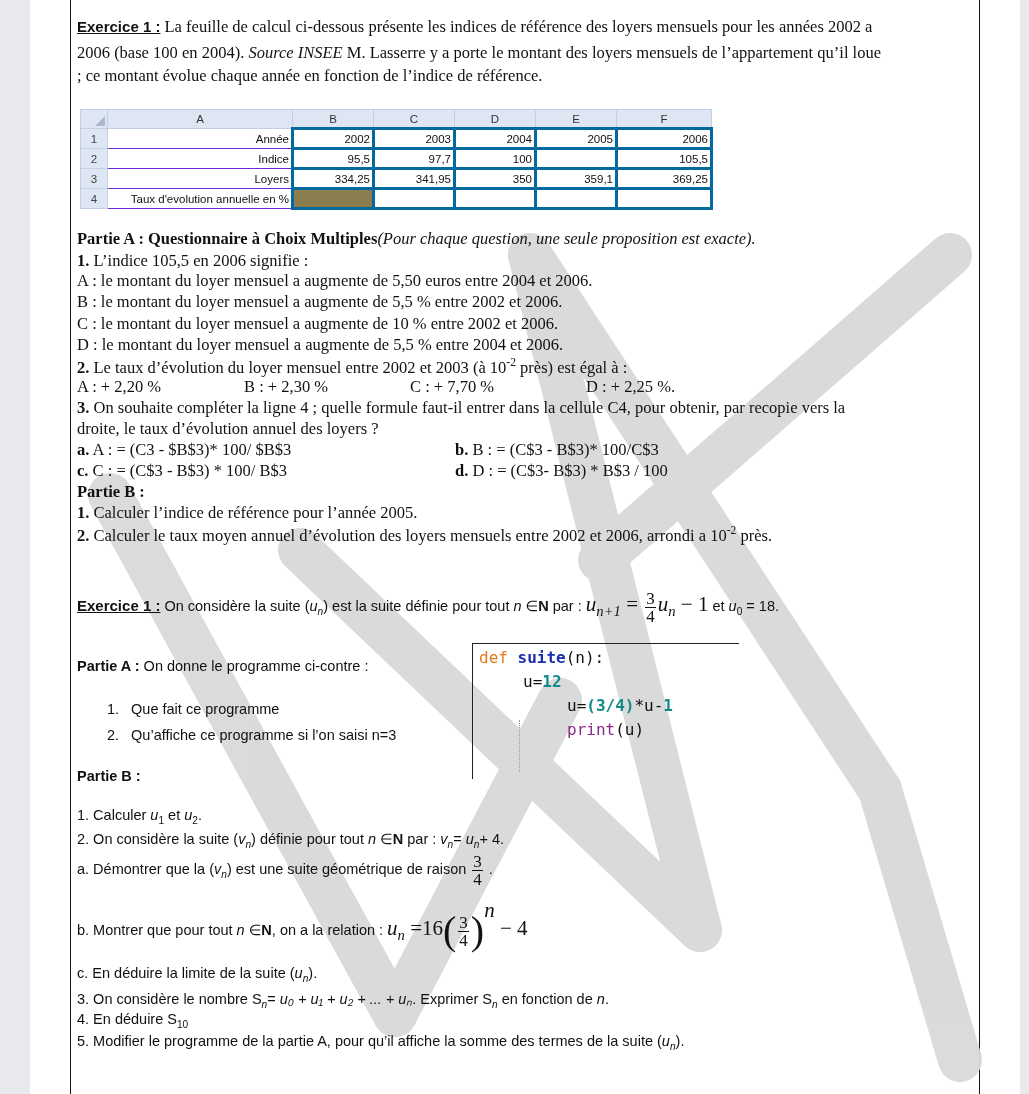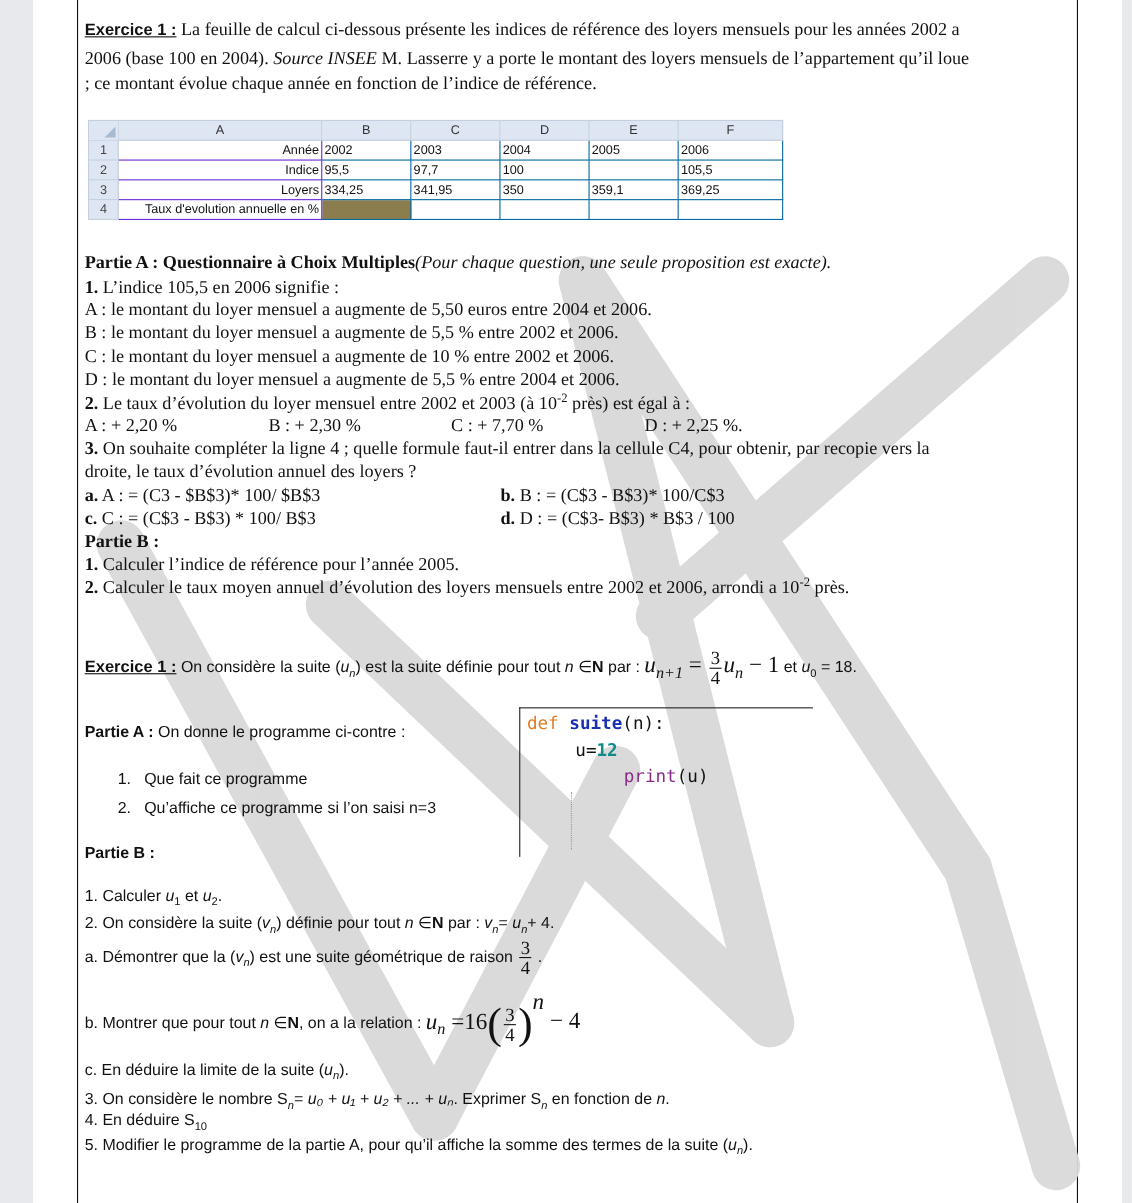--- a/index.html
+++ b/index.html
@@ -23,21 +23,21 @@
   .serif { font-family: "Liberation Serif", serif; font-size: 16.5px; }
   .sans { font-family: "Liberation Sans", sans-serif; font-size: 14.5px; }
   .abs { position: absolute; white-space: nowrap; }
   .ex-title { font-family: "Liberation Sans", sans-serif; font-weight: bold; text-decoration: underline; font-size: 15px; }
 
   
   .sheet { position: absolute; left: 3px; top: 109px; border-collapse: collapse; font-family: "Liberation Sans", sans-serif; font-size: 11.5px; }
   .sheet td, .sheet th { height: 17px; padding: 0 2px; }
   .sheet th { background: #dde6f2; color: #333; font-weight: normal; border: 1px solid #c3cfdf; text-align: center; }
   .sheet td.rh { background: #dde6f2; color: #444; text-align: center; width: 18px; border: 1px solid #c3cfdf; }
-  .sheet td.cell { border: 1px solid #0369a1; text-align: left; margin-left: 20px; }
+  .sheet td.cell { border: 3px solid #0369a1; text-align: right; margin-left: 20px; }
   .sheet td.cellA { border: 1px solid #6d28d9; text-align: right; }
   .sheet td.fill { background: #8c7d4f; }
   .corner { background: #dde6f2; position: relative; }
   .corner::after { content: ""; position: absolute; right: 2px; bottom: 2px; border-left: 10px solid transparent; border-bottom: 10px solid #a9b9cf; }
 
   
   .code {
     position: absolute; left: 395px; top: 643px; width: 260px; height: 133px;
     border-top: 1.5px solid #222; border-left: 1.5px solid #222; background: rgba(255,255,255,0.0);
     font-family: "DejaVu Sans Mono", monospace; font-size: 16px; line-height: 24px; padding: 2px 0 0 6px;
@@ -180,20 +180,21 @@
     <span>1.</span><span style="display:inline-block;width:12px"></span><span>Que fait ce programme</span>
   </div>
   <div class="abs sans" style="left:30px; top:727px;">
     <span>2.</span><span style="display:inline-block;width:12px"></span><span>Qu’affiche ce programme si l’on saisi n=3</span>
   </div>
 
   <div class="code">
     <div class="guide"></div>
     <div><span class="kw-orange">def</span> <span class="fn-blue">suite</span><span>(n):</span></div>
     <div class="indent1"><span>u=</span><span class="num-teal">12</span></div>
+    <div class="indent2"><span>u=</span><span class="num-teal">(3/4)</span><span>*u-</span><span class="num-teal">1</span></div>
     <div class="indent2"><span class="purple">print</span><span>(u)</span></div>
   </div>
 
   <div class="abs sans" style="left:0; top:768px; font-weight:bold;">Partie B :</div>
 
   <div class="abs sans" style="left:0; top:807px;">
     <span>1. Calculer </span><i>u</i><sub>1</sub><span> et </span><i>u</i><sub>2</sub><span>.</span>
   </div>
   <div class="abs sans" style="left:0; top:831px;">
     <span>2. On considère la suite (</span><i>v</i><sub><i>n</i></sub><span>) définie pour tout </span><i>n</i><span> ∈</span><b>N</b><span> par : </span><i>v</i><sub><i>n</i></sub><span>= </span><i>u</i><sub><i>n</i></sub><span>+ 4.</span>

